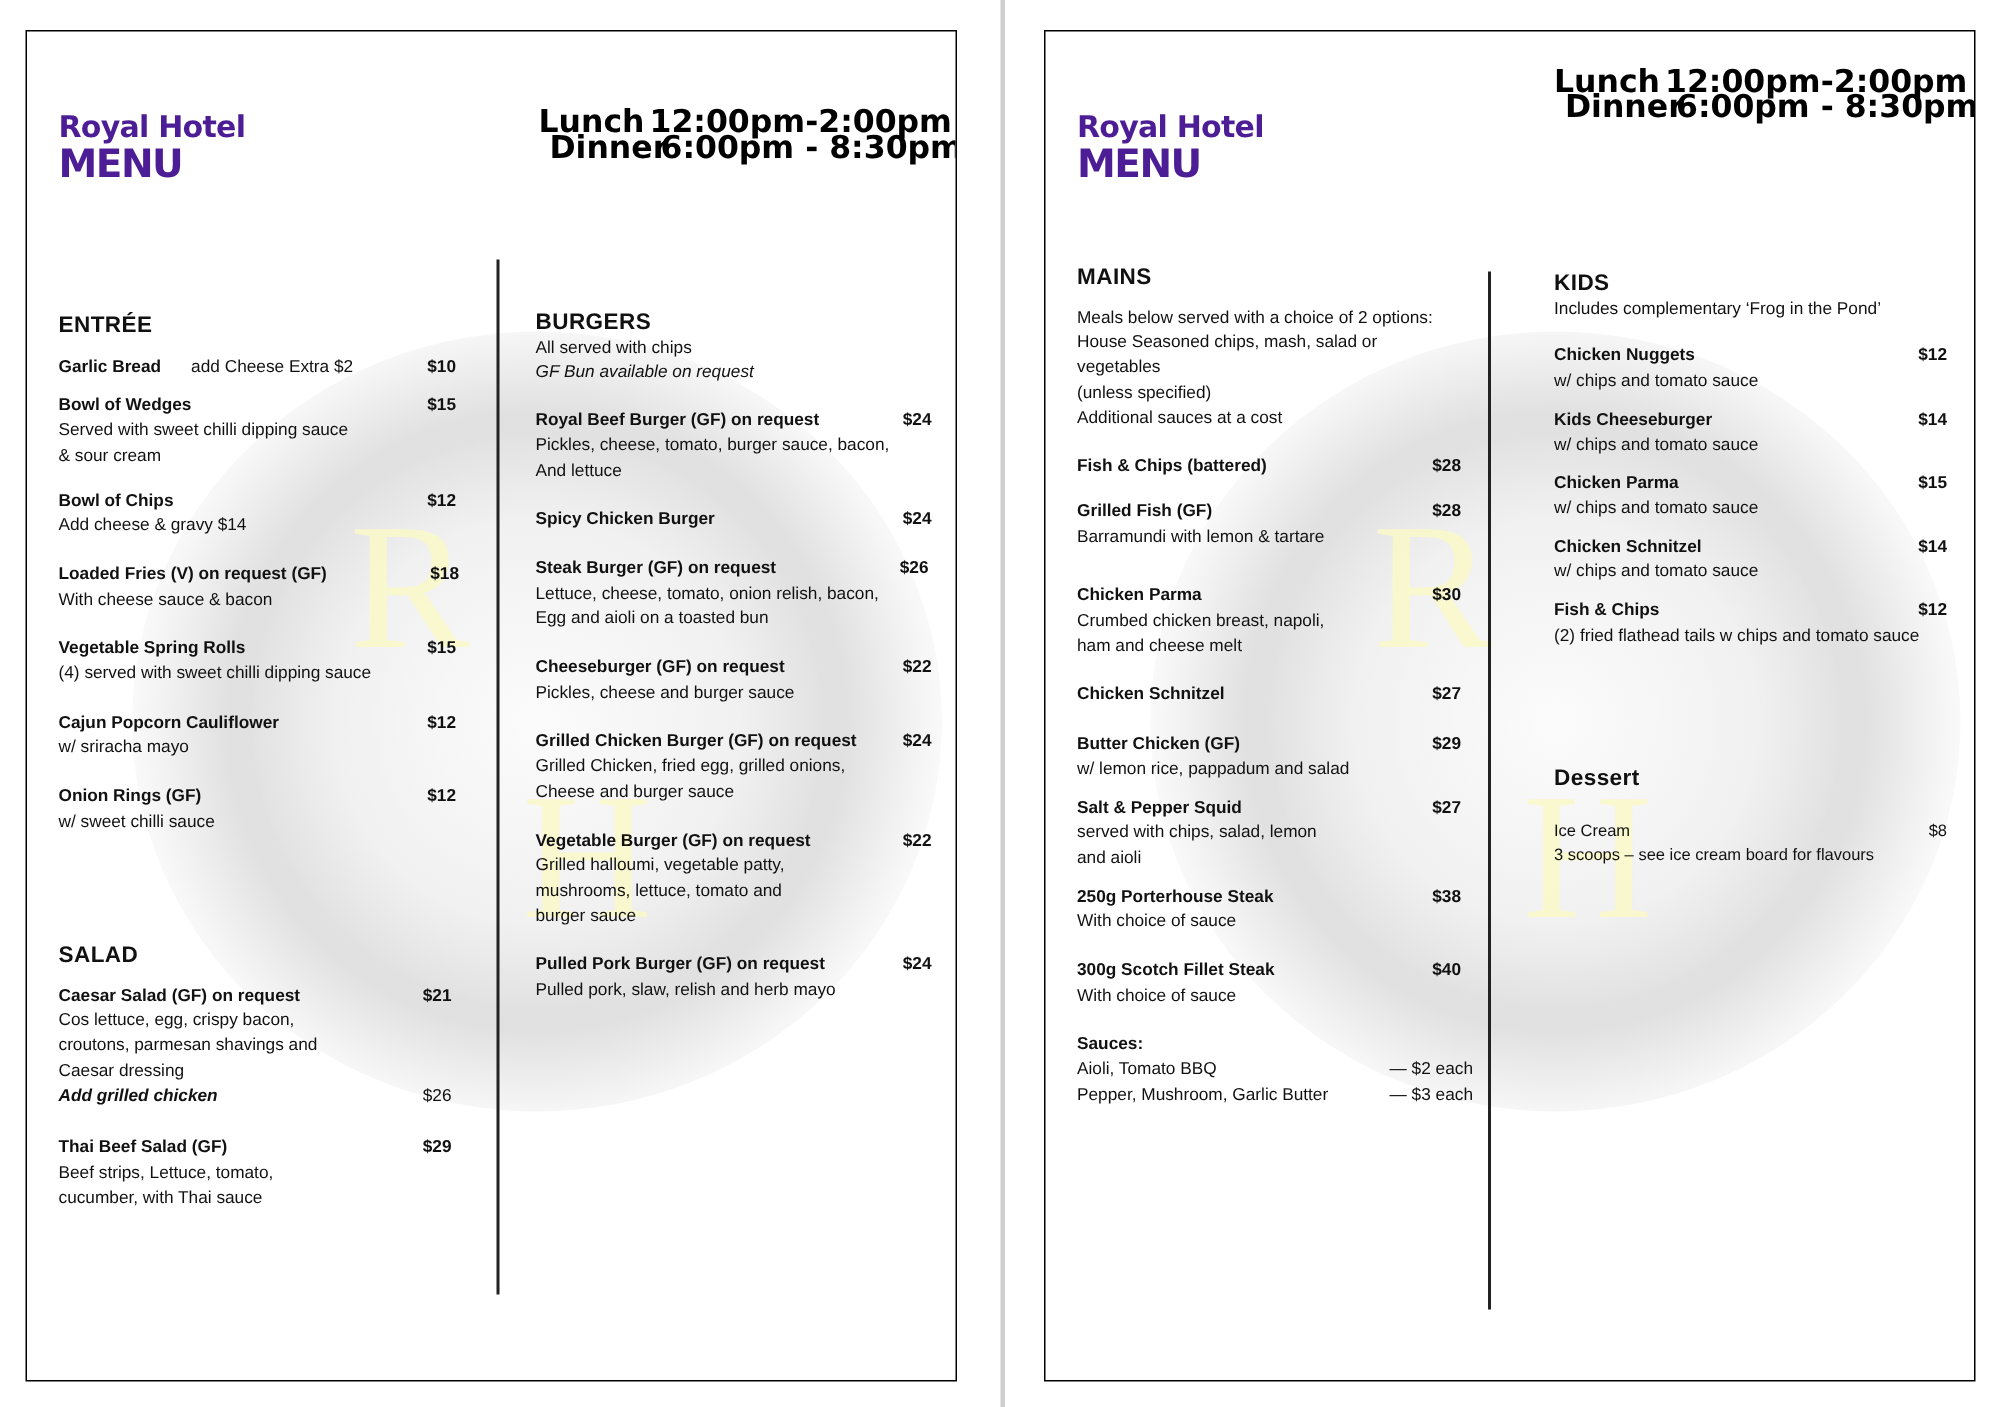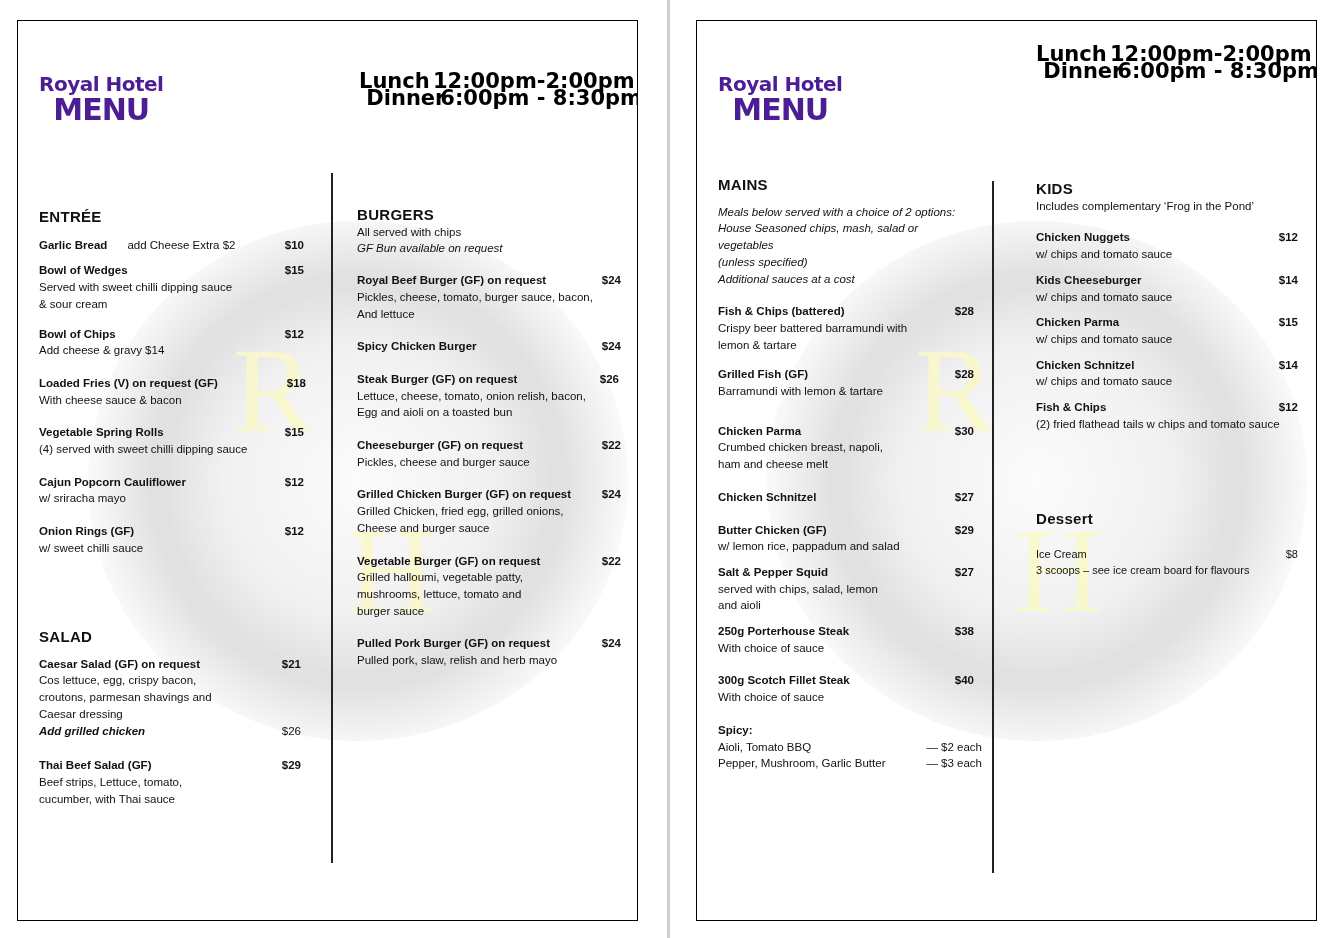--- a/index.html
+++ b/index.html
@@ -10,21 +10,21 @@
           background:#fff; overflow:hidden; box-sizing:border-box; }
   .page.left { left:17px; }
   .page.right { left:696px; }
   .wm { position:absolute; border-radius:50%; }
   .wm-outer { background:radial-gradient(circle, rgba(210,210,210,0.55) 0%, rgba(200,200,200,0.55) 55%, rgba(235,235,235,0.4) 70%, rgba(255,255,255,0) 78%); }
   .wm-inner { background:radial-gradient(circle, rgba(255,255,255,0.85) 0%, rgba(250,250,250,0.6) 50%, rgba(255,255,255,0) 72%); }
   .wm-letter { position:absolute; font-family:"Liberation Serif", "DejaVu Serif", serif;
                font-size:120px; color:rgba(250,248,200,0.85); line-height:1; }
   .title { position:absolute; font-family:"DejaVu Sans", sans-serif; font-weight:bold; color:#4c1d95; letter-spacing:-0.5px; }
   .title .t1 { font-size:20px; display:block; line-height:22px; }
-  .title .t2 { font-size:30px; display:block; line-height:30px; letter-spacing:-1px;text-align:center; }
+  .title .t2 { font-size:26px; display:block; line-height:30px; letter-spacing:-1px; }
   .hours { position:absolute; font-family:"DejaVu Sans", sans-serif; font-weight:bold; font-size:21px; line-height:17px; color:#000; }
   .hours .row { white-space:pre; }
   .hours .lbl { display:inline-block; width:74px; }
   .col { position:absolute; font-size:11.5px; line-height:16.7px; }
   .sec-title { font-weight:bold; font-size:15px; letter-spacing:0.3px; margin:0; }
   .item { position:relative; }
   .item .name { font-weight:bold; }
   .item .price { position:absolute; right:0; top:0; font-weight:bold; }
   .desc { white-space:pre-line; }
   .italic { font-style:italic; }
@@ -171,29 +171,27 @@
   </div>
   <div class="hours" style="left:339px;top:25px;">
     <div class="row"><span class="lbl">Lunch</span><span>12:00pm-2:00pm</span></div>
     <div class="row"><span class="lbl"> Dinner</span><span> 6:00pm - 8:30pm</span></div>
   </div>
 
   <div class="vline" style="left:295px;top:160px;height:692px;"></div>
 
   <div class="col" style="left:21px;top:156px;width:256px;">
     <h2 class="sec-title">MAINS</h2>
-    <div class="desc" style="margin-top:10px;font-style:italic;">Meals below served with a choice of 2 options:
+    <div class="desc" style="margin-top:10px;">Meals below served with a choice of 2 options:
 House Seasoned chips, mash, salad or vegetables
 (unless specified)
  Additional sauces at a cost</div>
     <div class="item" style="margin-top:16px;">
       <div class="name">Fish &amp; Chips (battered)</div>
       <span class="price">$28</span>
-      <div class="desc">Crispy beer battered barramundi with
-lemon &amp; tartare</div>
     </div>
     <div class="item" style="margin-top:13px;">
       <div class="name">Grilled Fish  (GF)</div>
       <span class="price">$28</span>
       <div class="desc">Barramundi with lemon &amp; tartare</div>
     </div>
     <div class="item" style="margin-top:23px;">
       <div class="name">Chicken Parma</div>
       <span class="price">$30</span>
       <div class="desc">Crumbed chicken breast, napoli,
@@ -218,21 +216,21 @@
       <div class="name">250g Porterhouse Steak</div>
       <span class="price">$38</span>
       <div class="desc">With choice of sauce</div>
     </div>
     <div class="item" style="margin-top:16px;">
       <div class="name">300g Scotch Fillet Steak</div>
       <span class="price">$40</span>
       <div class="desc">With choice of sauce</div>
     </div>
     <div style="margin-top:16px;">
-      <div class="name" style="font-weight:bold;">Spicy:</div>
+      <div class="name" style="font-weight:bold;">Sauces:</div>
       <div class="item" style="width:264px;">
         <span>Aioli, Tomato  BBQ</span>
         <span class="price" style="font-weight:normal;">— $2 each</span>
       </div>
       <div class="item" style="width:264px;">
         <span>Pepper, Mushroom, Garlic Butter</span>
         <span class="price" style="font-weight:normal;">— $3 each</span>
       </div>
     </div>
   </div>

